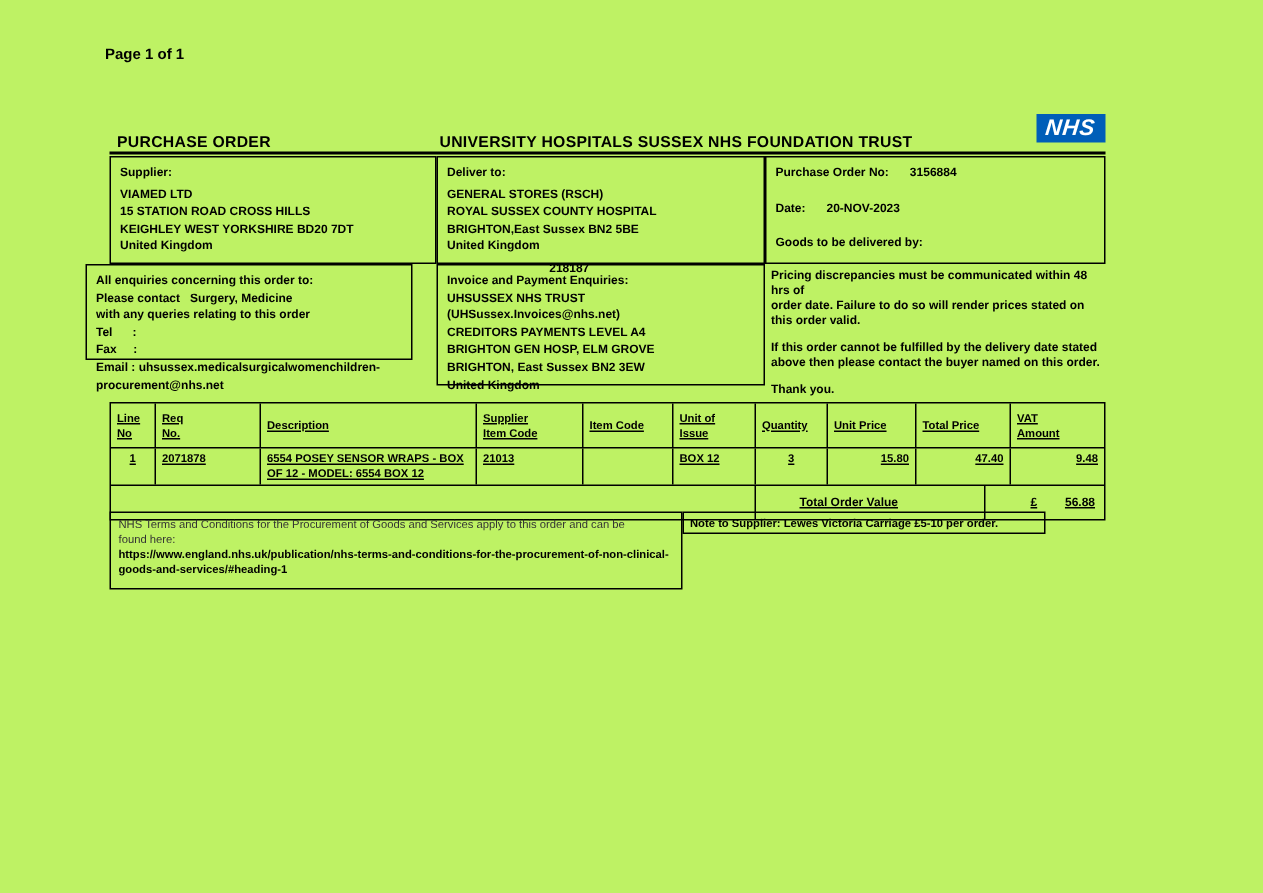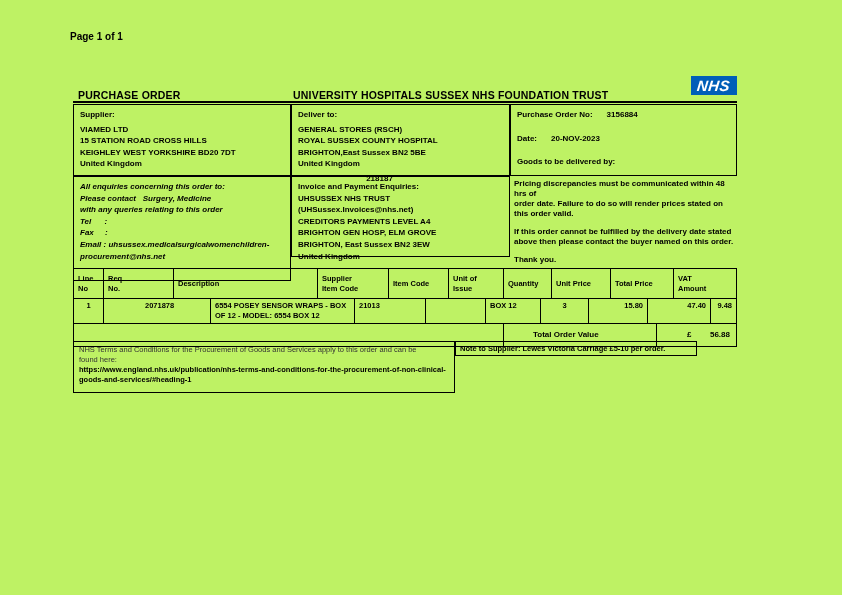--- a/index.html
+++ b/index.html
@@ -17,21 +17,21 @@
   .nhs-logo span{color:#fff;font-weight:bold;font-style:italic;font-size:15px;transform:skewX(-6deg);letter-spacing:.5px;}
   
   .cell-pad{padding:4px 6px;}
   .addr-label{margin-bottom:3px;}
   .loc-code{text-align:center;padding-right:42px;margin-top:3px;}
   .oi-row{margin-bottom:12px;display:flex;}
   .oi-val{margin-left:14px;}
   .notice-block{font-size:8px;font-weight:bold;line-height:1.25;}
   .notice-gap{height:8px;}
   
-  .itable{position:absolute;left:73px;top:268px;width:664px;border:1.4px solid #000;box-sizing:border-box;}
+  .itable{position:absolute;left:73px;top:268px;width:664px;border:1.4px solid #000;box-sizing:border-box;text-decoration:underline;}
   .ihead{display:flex;height:30px;border-bottom:1.8px solid #000;box-sizing:border-box;}
   .irow{display:flex;min-height:20px;border-bottom:1.4px solid #000;box-sizing:border-box;}
   .icell{box-sizing:border-box;border-right:1.4px solid #000;padding:2px 4px;
          font-size:7.5px;font-weight:bold;white-space:pre-line;line-height:1.3;
          display:flex;flex-direction:column;justify-content:center;}
   .icell:last-child{border-right:none;flex:1;}
   .trow{display:flex;height:22px;gap:24px;}
   .tcell{box-sizing:border-box;display:flex;align-items:center;font-size:8px;font-weight:bold;}
   .tcell-spacer{width:430px;border-right:1.4px solid #000;}
   .tcell-label{width:129px;border-right:1.4px solid #000;padding-left:5px;}
@@ -86,21 +86,21 @@
     </div>
     <div class="oi-row b8">
       <span>Date:</span>
       <span class="oi-val">20-NOV-2023</span>
     </div>
     <div class="oi-row b8" style="margin-bottom:12px;">
       <span>Goods to be delivered by:</span>
     </div>
   </div>
 
-  <div class="box cell-pad" style="left:73px;top:176px;width:218px;height:105px;font-style:italic;">
+  <div class="box cell-pad" style="left:57px;top:176px;width:218px;height:64px;">
     <div class="b8">All enquiries concerning this order to:</div>
     <div class="b8 pre"><div>Please contact   Surgery, Medicine</div><div>with any queries relating to this order</div><div>Tel      :</div><div>Fax     :</div><div>Email : uhsussex.medicalsurgicalwomenchildren-</div><div>procurement@nhs.net</div></div>
   </div>
 
   <div class="box cell-pad" style="left:291px;top:176px;width:219px;height:81px;">
     <div class="b8">Invoice and Payment Enquiries:</div>
     <div class="b8">
         <div>UHSUSSEX NHS TRUST (UHSussex.Invoices@nhs.net)</div>
         <div>CREDITORS PAYMENTS LEVEL A4</div>
         <div>BRIGHTON GEN HOSP, ELM GROVE</div>
@@ -138,21 +138,21 @@
 Issue</div>
         <div class="icell" style="width: 48px; flex: 0 0 auto; text-align: left;">Quantity</div>
         <div class="icell" style="width: 59px; flex: 0 0 auto; text-align: left;">Unit Price</div>
         <div class="icell" style="width: 63px; flex: 0 0 auto; text-align: left;">Total Price</div>
         <div class="icell" style="width: 64px; flex: 1 1 0%; text-align: left;">VAT
 Amount</div>
       </div>
     <div id="items-rows">
         <div class="irow">
           <div class="icell" style="width: 30px; flex: 0 0 auto; text-align: center; justify-content: flex-start;">1</div>
-          <div class="icell" style="width: 70px; flex: 0 0 auto; text-align: left; justify-content: flex-start; margin-left: 37px;">2071878</div>
+          <div class="icell" style="width: 70px; flex: 0 0 auto; text-align: left; justify-content: flex-start;">2071878</div>
           <div class="icell" style="width: 144px; flex: 0 0 auto; text-align: left; justify-content: flex-start;">6554 POSEY SENSOR WRAPS - BOX
 OF 12 - MODEL: 6554 BOX 12</div>
           <div class="icell" style="width: 71px; flex: 0 0 auto; text-align: left; justify-content: flex-start;">21013</div>
           <div class="icell" style="width: 60px; flex: 0 0 auto; text-align: left; justify-content: flex-start;"></div>
           <div class="icell" style="width: 55px; flex: 0 0 auto; text-align: left; justify-content: flex-start;">BOX 12</div>
           <div class="icell" style="width: 48px; flex: 0 0 auto; text-align: center; justify-content: flex-start;">3</div>
           <div class="icell" style="width: 59px; flex: 0 0 auto; text-align: right; justify-content: flex-start;">15.80</div>
           <div class="icell" style="width: 63px; flex: 0 0 auto; text-align: right; justify-content: flex-start;">47.40</div>
           <div class="icell" style="width: 64px; flex: 1 1 0%; text-align: right; justify-content: flex-start;">9.48</div>
         </div>

